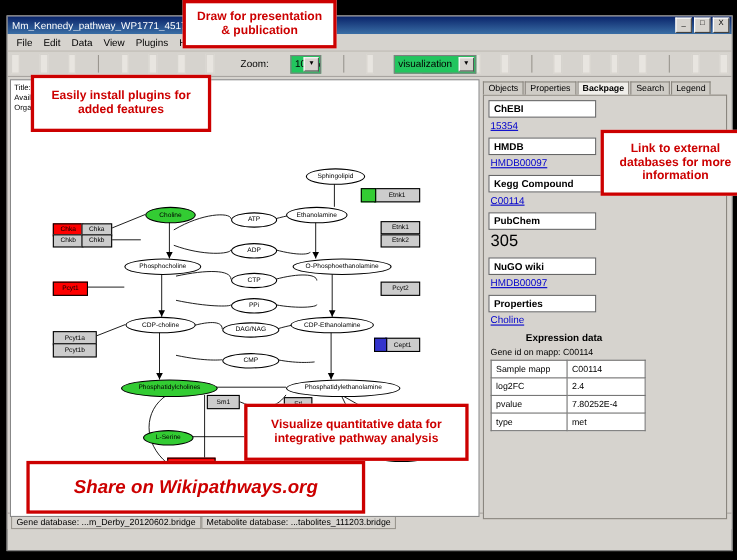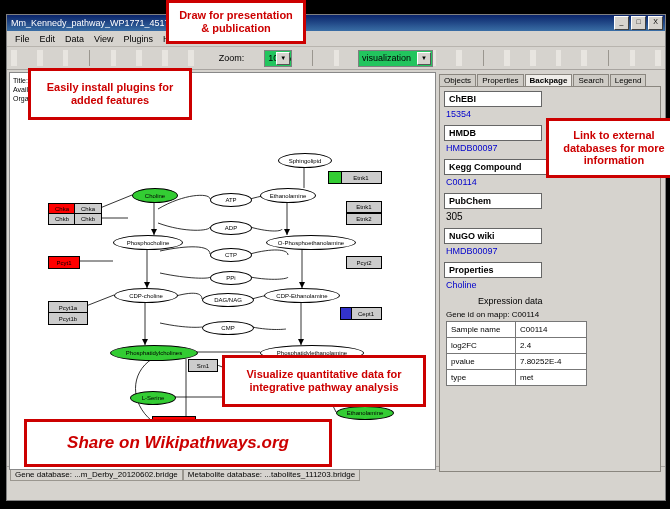--- a/index.html
+++ b/index.html
@@ -26,44 +26,44 @@
   .combo.vis{width:70px;}
   
   .content{display:flex;height:396px;background:#d6d3ce;}
   .canvaswrap{position:relative;width:425px;height:396px;background:#fff;border:1px solid #888;margin:2px 0 0 2px;overflow:hidden;}
   .sidepanel{width:222px;margin:2px 2px 0 3px;background:#d6d3ce;position:relative;}
   .tabrow{display:flex;font-size:8px;height:14px;align-items:flex-end;}
   .tab{background:#cfccc6;border:1px solid #8a867f;border-bottom:none;padding:1px 4px;margin-right:1px;}
   .tab.active{background:#f0eeea;font-weight:bold;}
   .panelbody{background:#d6d3ce;border:1px solid #8a867f;height:376px;padding:4px 4px;overflow:hidden;}
   .fieldbox{background:#fff;border:1px solid #666;font-size:9px;font-weight:bold;padding:2px 4px;width:88px;margin-bottom:2px;}
-  .linktxt{color:#0000cc;font-size:9px;margin:0 0 6px 2px;display:block;}
-  .plaintxt{font-size:10px;margin:0 0 6px 2px;display:block;}
-  .exprhdr{font-size:9px;font-weight:normal;margin:4px 0 4px 2px;padding-left:32px;}
+  .linktxt{color:#0000cc;text-decoration:underline;font-size:9px;margin:0 0 6px 2px;display:block;}
+  .plaintxt{font-size:15px;margin:0 0 6px 2px;display:block;}
+  .exprhdr{font-size:9px;font-weight:bold;margin:4px 0 4px 2px;padding-left:32px;}
   .geneid{font-size:8px;margin:2px 0 2px 2px;}
   table.expr{border-collapse:collapse;font-size:8px;margin-left:2px;}
   table.expr td{border:1px solid #777;background:#fff;padding:1px 4px;height:13px;}
   table.expr td.k{width:60px;}
   table.expr td.v{width:62px;}
   
   .statusbar{height:14px;background:#d6d3ce;border-top:1px solid #a8a4a0;display:flex;align-items:center;font-size:8px;padding:0 3px;}
   .statusbar .cell{border:1px solid #9a968f;padding:0 4px;height:11px;line-height:11px;white-space:nowrap;}
   
   .leftlabels{position:absolute;left:3px;top:3px;font-size:7px;color:#000;line-height:9px;}
   
   .node{position:absolute;font-size:6px;text-align:center;line-height:1;display:flex;align-items:center;justify-content:center;border:1px solid #000;}
   .ell{border-radius:50%;background:#fff;}
   .rect{background:#cccccc;}
   svg.wires{position:absolute;left:0;top:0;}
   
   .callout{position:absolute;background:#fff;border:3px solid #cc0000;color:#cc0000;font-weight:bold;text-align:center;display:flex;align-items:center;justify-content:center;padding:4px 6px;line-height:1.15;}
   .callout.c1{left:166px;top:0px;width:122px;height:30px;font-size:11px;}
   .callout.c2{left:28px;top:68px;width:146px;height:38px;font-size:11px;}
   .callout.c3{left:546px;top:118px;width:118px;height:46px;font-size:11px;}
-  .callout.c4{left:222px;top:355px;width:186px;height:38px;font-size:11px;}
+  .callout.c4{left:222px;top:367px;width:186px;height:38px;font-size:11px;}
   .callout.c5{left:24px;top:419px;width:290px;height:34px;font-size:17px;font-style:italic;}
 </style>
 </head>
 <body>
 
 <div id="app">
   <div class="win">
 
     <div class="titlebar">
       <div class="tbtxt">Mm_Kennedy_pathway_WP1771_45176.gpml - PathVisio</div>
@@ -318,21 +318,21 @@
           <div class="fieldbox">NuGO wiki</div>
           <a class="linktxt">HMDB00097</a>
           <div class="fieldbox">Properties</div>
           <a class="linktxt">Choline</a>
 
           <div class="exprhdr">Expression data</div>
           <div class="geneid">Gene id on mapp: C00114</div>
           <table class="expr">
             <tbody>
                 <tr>
-              <td class="k">Sample name</td>
+              <td class="k">Sample mapp</td>
               <td class="v">C00114</td>
             </tr>
             <tr>
               <td class="k">log2FC</td>
               <td class="v">2.4</td>
             </tr>
             <tr>
               <td class="k">pvalue</td>
               <td class="v">7.80252E-4</td>
             </tr>

